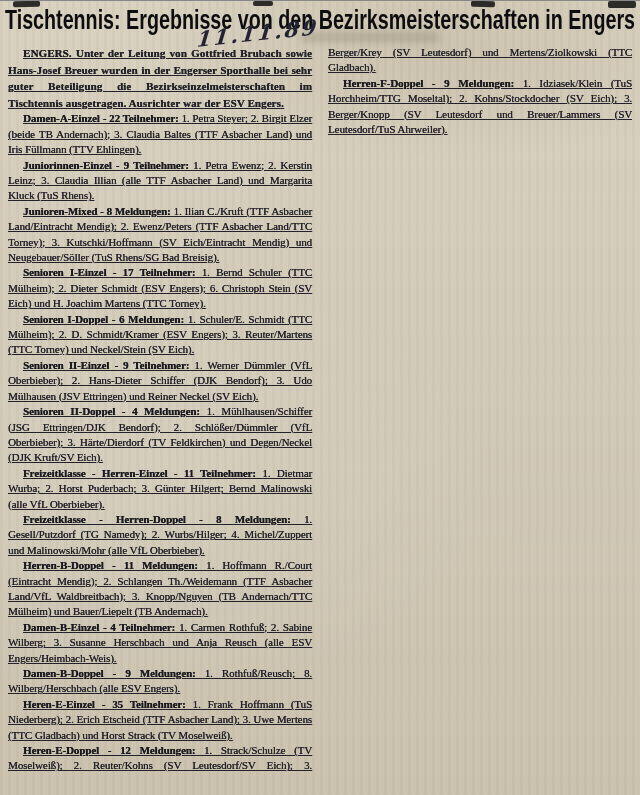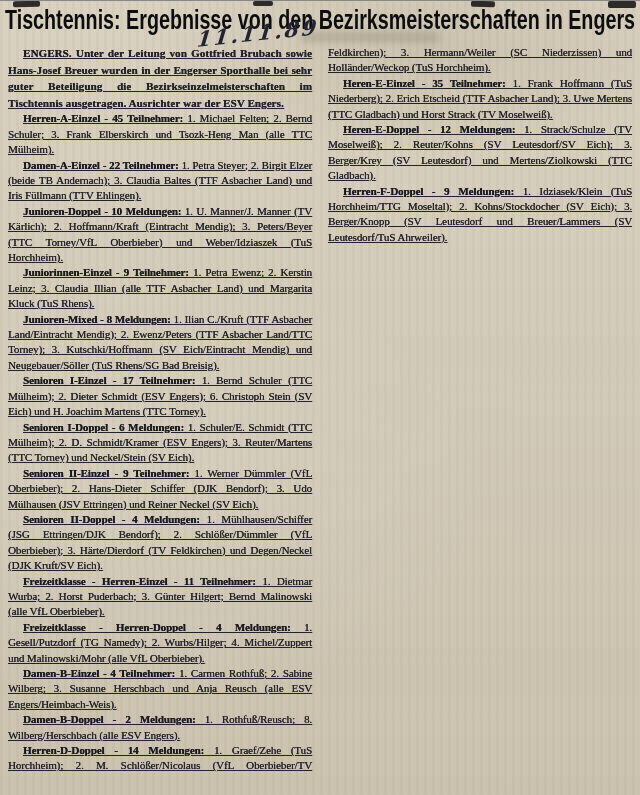--- a/index.html
+++ b/index.html
@@ -65,32 +65,30 @@
 
   <svg class="headline-svg" width="640" height="36">
     <text x="5" y="27" textLength="630" lengthAdjust="spacingAndGlyphs" font-family="Liberation Sans, DejaVu Sans, sans-serif" font-weight="bold" font-size="27" fill="#0d0d0f">Tischtennis: Ergebnisse von den Bezirksmeisterschaften in Engers</text>
   </svg>
 
   <div class="handwritten">11.11.89</div>
 
   <div class="article" lang="de">
     <p class="para intro"><b class="sec-head">ENGERS.</b> <span>Unter der Leitung von Gottfried Brubach sowie Hans-Josef Breuer wurden in der Engerser Sporthalle bei sehr guter Beteiligung die Bezirkseinzelmeisterschaften im Tischtennis ausgetragen. Ausrichter war der ESV Engers.</span></p>
 
-  <p class="para"><b class="sec-head">Herren-A-Einzel - 45 Teilnehmer:</b> <span>1. Michael Felten; 2. Bernd Schuler; 3. Frank Elberskirch und Tsozk-Heng Man (alle TTC Mülheim).</span></p>
       <p class="para"><b class="sec-head">Damen-A-Einzel - 22 Teilnehmer:</b> <span>1. Petra Steyer; 2. Birgit Elzer (beide TB Andernach); 3. Claudia Baltes (TTF Asbacher Land) und Iris Füllmann (TTV Ehlingen).</span></p>
-      <p class="para"><b class="sec-head">Junioren-Doppel - 10 Meldungen:</b> <span>1. U. Manner/J. Manner (TV Kärlich); 2. Hoffmann/Kraft (Eintracht Mendig); 3. Peters/Beyer (TTC Torney/VfL Oberbieber) und Weber/Idziaszek (TuS Horchheim).</span></p>
       <p class="para"><b class="sec-head">Juniorinnen-Einzel - 9 Teilnehmer:</b> <span>1. Petra Ewenz; 2. Kerstin Leinz; 3. Claudia Illian (alle TTF Asbacher Land) und Margarita Kluck (TuS Rhens).</span></p>
       <p class="para"><b class="sec-head">Junioren-Mixed - 8 Meldungen:</b> <span>1. Ilian C./Kruft (TTF Asbacher Land/Eintracht Mendig); 2. Ewenz/Peters (TTF Asbacher Land/TTC Torney); 3. Kutschki/Hoffmann (SV Eich/Eintracht Mendig) und Neugebauer/Söller (TuS Rhens/SG Bad Breisig).</span></p>
       <p class="para"><b class="sec-head">Senioren I-Einzel - 17 Teilnehmer:</b> <span>1. Bernd Schuler (TTC Mülheim); 2. Dieter Schmidt (ESV Engers); 6. Christoph Stein (SV Eich) und H. Joachim Martens (TTC Torney).</span></p>
       <p class="para"><b class="sec-head">Senioren I-Doppel - 6 Meldungen:</b> <span>1. Schuler/E. Schmidt (TTC Mülheim); 2. D. Schmidt/Kramer (ESV Engers); 3. Reuter/Martens (TTC Torney) und Neckel/Stein (SV Eich).</span></p>
       <p class="para"><b class="sec-head">Senioren II-Einzel - 9 Teilnehmer:</b> <span>1. Werner Dümmler (VfL Oberbieber); 2. Hans-Dieter Schiffer (DJK Bendorf); 3. Udo Mülhausen (JSV Ettringen) und Reiner Neckel (SV Eich).</span></p>
       <p class="para"><b class="sec-head">Senioren II-Doppel - 4 Meldungen:</b> <span>1. Mühlhausen/Schiffer (JSG Ettringen/DJK Bendorf); 2. Schlößer/Dümmler (VfL Oberbieber); 3. Härte/Dierdorf (TV Feldkirchen) und Degen/Neckel (DJK Kruft/SV Eich).</span></p>
       <p class="para"><b class="sec-head">Freizeitklasse - Herren-Einzel - 11 Teilnehmer:</b> <span>1. Dietmar Wurba; 2. Horst Puderbach; 3. Günter Hilgert; Bernd Malinowski (alle VfL Oberbieber).</span></p>
-      <p class="para"><b class="sec-head">Freizeitklasse - Herren-Doppel - 4 Meldungen:</b> <span>1. Gesell/Putzdorf (TG Namedy); 2. Wurbs/Hilger; 4. Michel/Zuppert und Malinowski/Mohr (alle VfL Oberbieber).</span></p>
+      <p class="para"><b class="sec-head">Freizeitklasse - Herren-Doppel - 8 Meldungen:</b> <span>1. Gesell/Putzdorf (TG Namedy); 2. Wurbs/Hilger; 4. Michel/Zuppert und Malinowski/Mohr (alle VfL Oberbieber).</span></p>
+      <p class="para"><b class="sec-head">Herren-B-Doppel - 11 Meldungen:</b> <span>1. Hoffmann R./Court (Eintracht Mendig); 2. Schlangen Th./Weidemann (TTF Asbacher Land/VfL Waldbreitbach); 3. Knopp/Nguyen (TB Andernach/TTC Mülheim) und Bauer/Liepelt (TB Andernach).</span></p>
       <p class="para"><b class="sec-head">Damen-B-Einzel - 4 Teilnehmer:</b> <span>1. Carmen Rothfuß; 2. Sabine Wilberg; 3. Susanne Herschbach und Anja Reusch (alle ESV Engers/Heimbach-Weis).</span></p>
-      <p class="para"><b class="sec-head">Damen-B-Doppel - 2 Meldungen:</b> <span>1. Rothfuß/Reusch; 8. Wilberg/Herschbach (alle ESV Engers).</span></p>
-      <p class="para"><b class="sec-head">Herren-D-Doppel - 14 Meldungen:</b> <span>1. Graef/Zehe (TuS Horchheim); 2. M. Schlößer/Nicolaus (VfL Oberbieber/TV Feldkirchen); 3. Hermann/Weiler (SC Niederzissen) und Holländer/Weckop (TuS Horchheim).</span></p>
+      <p class="para"><b class="sec-head">Damen-B-Doppel - 9 Meldungen:</b> <span>1. Rothfuß/Reusch; 8. Wilberg/Herschbach (alle ESV Engers).</span></p>
       <p class="para"><b class="sec-head">Heren-E-Einzel - 35 Teilnehmer:</b> <span>1. Frank Hoffmann (TuS Niederberg); 2. Erich Etscheid (TTF Asbacher Land); 3. Uwe Mertens (TTC Gladbach) und Horst Strack (TV Moselweiß).</span></p>
       <p class="para"><b class="sec-head">Heren-E-Doppel - 12 Meldungen:</b> <span>1. Strack/Schulze (TV Moselweiß); 2. Reuter/Kohns (SV Leutesdorf/SV Eich); 3. Berger/Krey (SV Leutesdorf) und Mertens/Ziolkowski (TTC Gladbach).</span></p>
       <p class="para"><b class="sec-head">Herren-F-Doppel - 9 Meldungen:</b> <span>1. Idziasek/Klein (TuS Horchheim/TTG Moseltal); 2. Kohns/Stockdocher (SV Eich); 3. Berger/Knopp (SV Leutesdorf und Breuer/Lammers (SV Leutesdorf/TuS Ahrweiler).</span></p>
     </div>
 
 </div>
 
 </body></html>

